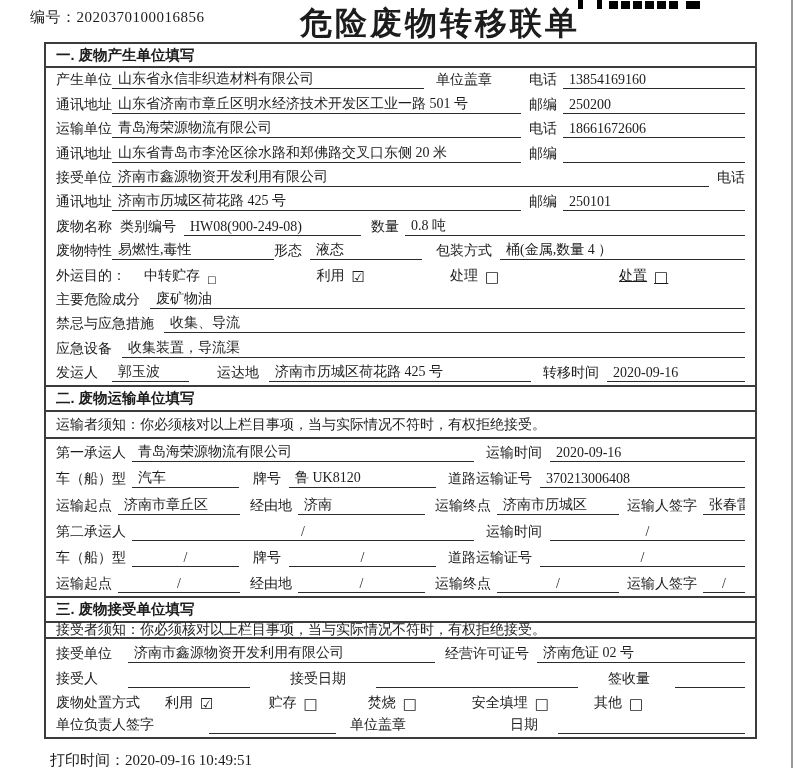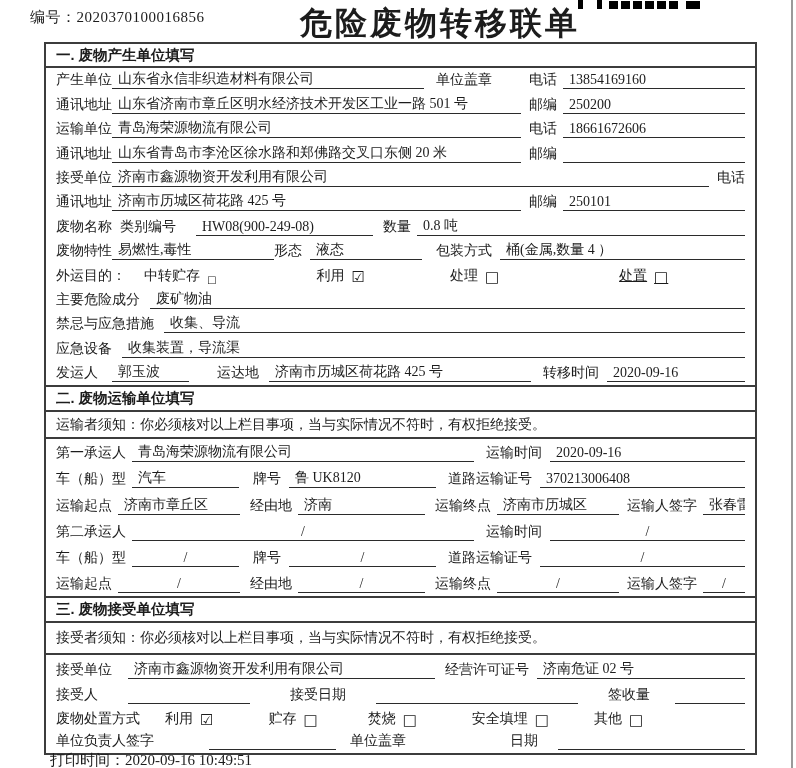--- a/index.html
+++ b/index.html
@@ -97,21 +97,21 @@
     <div class="row">
       <span class="lbl">通讯地址</span>
       <span class="u grow">济南市历城区荷花路 425 号</span>
       <span class="lbl" style="margin-left:8px;">邮编</span>
       <span class="u" style="width:170px;margin-left:6px;">250101</span>
     </div>
 
     <div class="row">
       <span class="lbl">废物名称</span>
       <span class="lbl" style="margin-left:8px;">类别编号</span>
-      <span class="u" style="width:165px;margin-left:20px;">HW08(900-249-08)</span>
+      <span class="u" style="width:165px;margin-left:8px;">HW08(900-249-08)</span>
       <span class="lbl" style="margin-left:10px;">数量</span>
       <span class="u grow" style="margin-left:6px;">0.8 吨</span>
     </div>
 
     <div class="row">
       <span class="lbl">废物特性</span>
       <span class="u" style="width:150px;">易燃性,毒性</span>
       <span class="lbl" style="">形态</span>
       <span class="u" style="width:100px;margin-left:8px;">液态</span>
       <span class="lbl" style="margin-left:14px;">包装方式</span>
@@ -216,21 +216,21 @@
       <span class="lbl" style="margin-left:10px;">经由地</span>
       <span class="u c" style="width:115px;margin-left:6px;">/</span>
       <span class="lbl" style="margin-left:10px;">运输终点</span>
       <span class="u c" style="width:110px;margin-left:6px;">/</span>
       <span class="lbl" style="margin-left:8px;">运输人签字</span>
       <span class="u grow c" style="margin-left:6px;">/</span>
     </div>
   </div>
 
   <div class="sec mid">三. 废物接受单位填写</div>
-  <div class="notice" style="height:32px;">接受者须知：你必须核对以上栏目事项，当与实际情况不符时，有权拒绝接受。</div>
+  <div class="notice" style="height:16px;">接受者须知：你必须核对以上栏目事项，当与实际情况不符时，有权拒绝接受。</div>
   <div class="s3">
 
     <div class="row" style="height:27px;">
       <span class="lbl">接受单位</span>
       <span class="u" style="width:295px;margin-left:16px;">济南市鑫源物资开发利用有限公司</span>
       <span class="lbl" style="margin-left:10px;">经营许可证号</span>
       <span class="u grow" style="margin-left:8px;">济南危证 02 号</span>
     </div>
 
     <div class="row" style="height:25px;">

